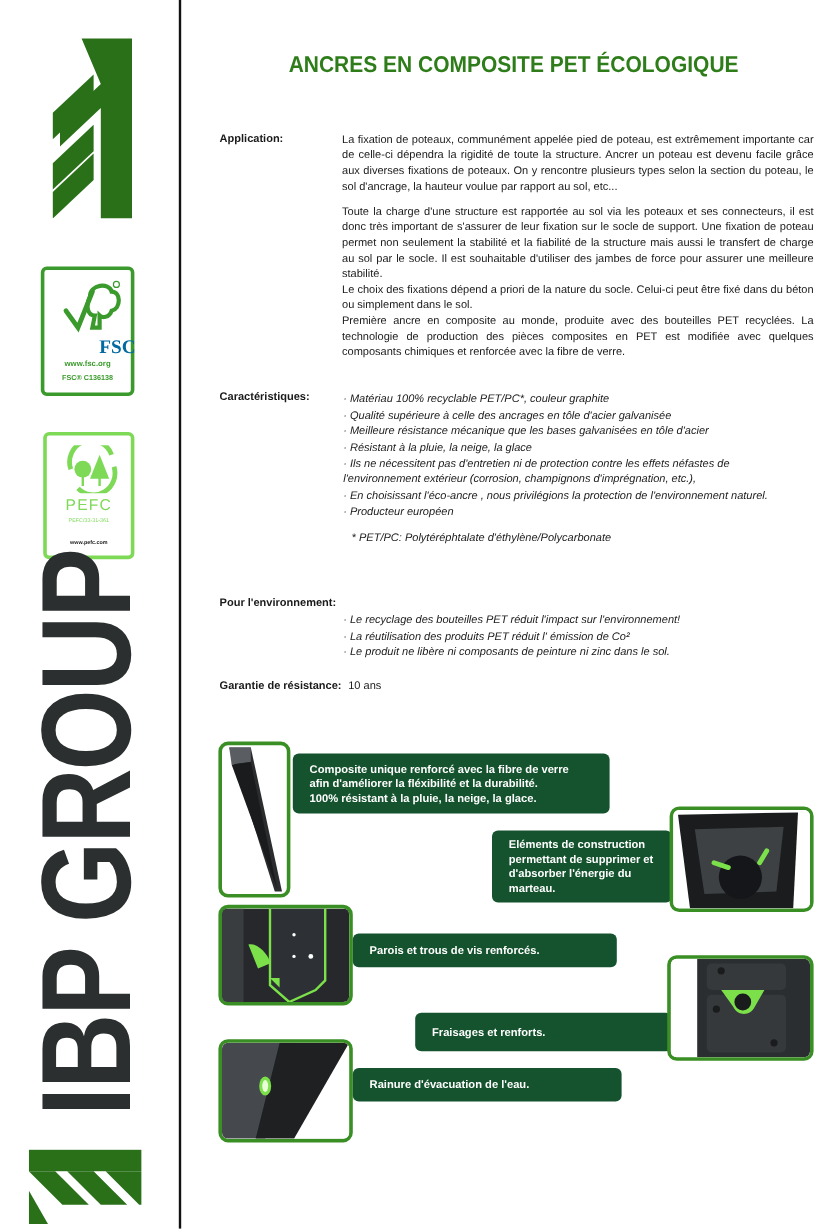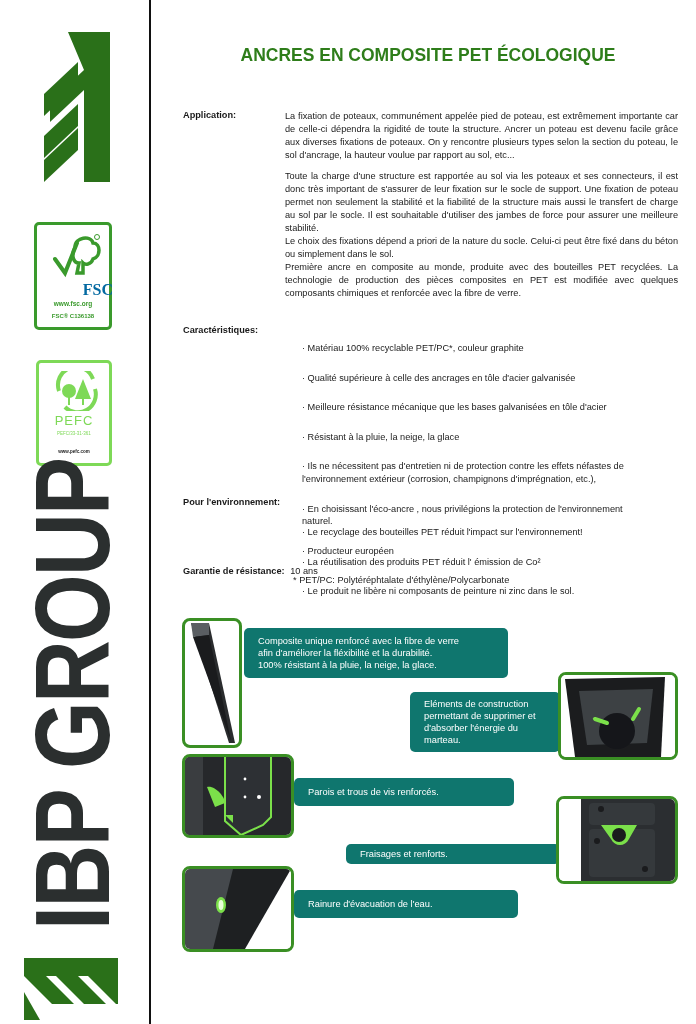--- a/index.html
+++ b/index.html
@@ -4,22 +4,22 @@
 <style>
   html, body { margin:0; padding:0; background:#ffffff; }
   body { width:696px; height:1024px; position:relative; overflow:hidden; font-family:"Liberation Sans", sans-serif; color:#1a1a1a; }
   .abs { position:absolute; }
   .vline { position:absolute; left:149px; top:0; width:2px; height:1024px; background:#111; }
   .title { position:absolute; left:160px; top:44px; width:536px; text-align:center; font-family:"Liberation Sans", sans-serif; font-weight:bold; font-size:19px; color:#2e7d1a; letter-spacing:0; transform:scaleX(0.92); transform-origin:center; }
   .label { position:absolute; left:183px; font-size:9.2px; font-weight:bold; color:#1a1a1a; }
   .para { position:absolute; left:285px; width:393px; font-size:9.2px; line-height:13px; text-align:justify; color:#1a1a1a; }
   .para p { margin:0; }
   .list { position:absolute; left:285px; width:400px; font-size:9.2px; line-height:12.6px; color:#1a1a1a; }
-  .list div { margin:17px; }
-  .callout { position:absolute; background:#0f766e; color:#fff; font-weight:normal; font-size:9.3px; line-height:12px; border-radius:5px; padding:0 0 0 14px; box-sizing:border-box; display:flex; align-items:center; }
+  .list div { margin:1px;font-style:italic; }
+  .callout { position:absolute; background:#14532d; color:#fff; font-weight:bold; font-size:9.3px; line-height:12px; border-radius:5px; padding:0 0 0 14px; box-sizing:border-box; display:flex; align-items:center; }
   .photo { position:absolute; border:3px solid #3a8f24; border-radius:8px; background:#fff; overflow:hidden; box-sizing:border-box; }
   .cert { position:absolute; border:3px solid; border-radius:5px; background:#fff; box-sizing:border-box; }
 </style>
 </head>
 <body>
 
 <div class="vline"></div>
 
 <svg class="abs" style="left:42px;top:30px" width="68" height="152" viewBox="0 0 68 152">
   <path d="M62 2 L104 2 L104 152 L78 152 L78 60 L44 92 L44 72 L78 40 Z" transform="translate(-36,0)" fill="#2a7019"></path>
@@ -144,21 +144,21 @@
     <circle cx="60" cy="22" r="1.4" fill="#fff"></circle>
     <circle cx="60" cy="40" r="1.4" fill="#fff"></circle>
     <circle cx="74" cy="40" r="2" fill="#fff"></circle>
   </svg>
 </div>
 
 <div class="callout" style="left:294px;top:778px;width:220px;height:28px">
   <span>Parois et trous de vis renforcés.</span>
 </div>
 
-<div class="callout" style="left:346px;top:844px;width:214px;height:20px">
+<div class="callout" style="left:346px;top:844px;width:214px;height:32px">
   <span>Fraisages et renforts.</span>
 </div>
 
 <div class="photo" style="left:556px;top:796px;width:122px;height:88px">
   <svg width="116" height="82" viewBox="0 0 116 82">
     <rect x="0" y="0" width="116" height="82" fill="#fff"></rect>
     <rect x="22" y="0" width="94" height="82" fill="#2b2e31"></rect>
     <rect x="30" y="4" width="66" height="22" rx="4" fill="#35393c"></rect>
     <rect x="30" y="30" width="66" height="48" rx="4" fill="#35393c"></rect>
     <path d="M42 26 L78 26 L70 40 C66 48 56 48 52 40 Z" fill="#7be04a"></path>

